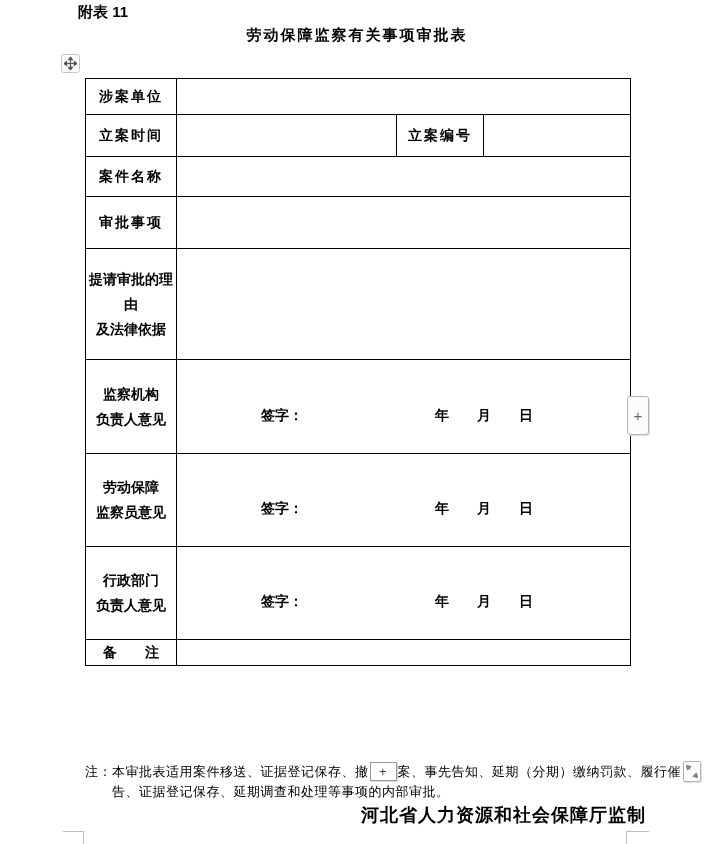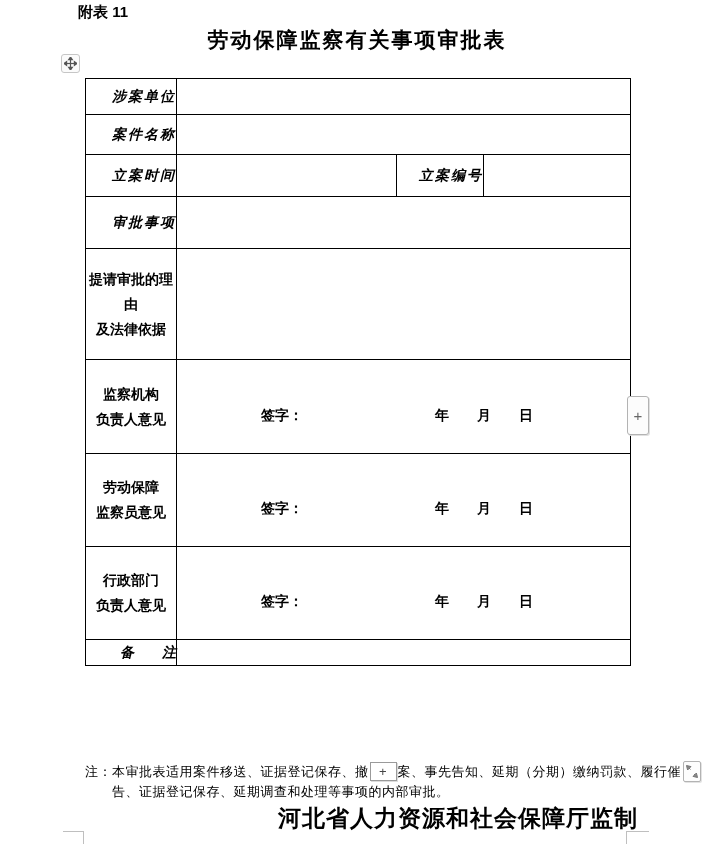--- a/index.html
+++ b/index.html
@@ -8,41 +8,41 @@
 
   .hei { font-family: "Liberation Sans", sans-serif; }
   .kai { font-family: "Liberation Serif", serif; }
 
   .doc-tag {
     position: absolute; left: 78px; top: 3px;
     font-size: 15px; font-weight: bold;
   }
   .doc-title {
     position: absolute; left: 85px; top: 26px; width: 544px;
-    text-align: center; font-size: 21px; font-weight: bold; letter-spacing: 2px;
+    text-align: center; font-size: 15px; font-weight: bold; letter-spacing: 2px;
   }
 
   
   .move-handle {
     position: absolute; left: 61px; top: 54px; width: 19px; height: 19px;
     border: 1px solid #c6c6c6; border-radius: 3px; background: #fbfbfb;
     display: flex; align-items: center; justify-content: center;
   }
 
   
   table.form {
     position: absolute; left: 85px; top: 78px; width: 545px;
     border-collapse: collapse; table-layout: fixed;
   }
   table.form td {
     border: 1px solid #000;
     font-size: 14px; font-weight: 600;
     vertical-align: middle;
   }
-  td.lbl { text-align: right; letter-spacing: 2px; font-style: italic; }
+  td.lbl { text-align: center; letter-spacing: 2px; }
   td.lbl2 { text-align: center; letter-spacing: 0; font-size: 12.5px; line-height: 25px; }
   td.fill { background: #fff; }
   td.signcell { position: relative; }
   .sign-line { position: absolute; left: 0; bottom: 28px; width: 100%; height: 18px; }
   .sign-label { position: absolute; left: 84px; font-size: 14px; font-weight: 600; }
   .sign-date  { position: absolute; left: 258px; font-size: 14px; font-weight: 600; }
 
   
   .side-add-btn {
     position: absolute; left: 627px; top: 396px; width: 22px; height: 39px;
@@ -66,22 +66,22 @@
     font-family: "Liberation Sans", sans-serif; flex: 0 0 auto;
     box-shadow: 1px 1px 0 #dcdcdc;
   }
   .resize-handle {
     display: inline-block; width: 18px; height: 21px; margin-left: 2px;
     border: 1px solid #b3b3b3; border-radius: 2px; background: #fdfdfd;
     flex: 0 0 auto; box-shadow: 1px 1px 0 #e3e3e3;
   }
 
   .footer-maker {
-    position: absolute; right: 72px; top: 803px;
-    font-size: 23px; font-weight: bold; letter-spacing: 1px;
+    position: absolute; right: 64px; top: 803px;
+    font-size: 18px; font-weight: bold; letter-spacing: 1px;
     font-family: "Liberation Sans", sans-serif;
   }
 
   
   .corner { position: absolute; }
   .corner .h { position: absolute; background: #bfbfbf; height: 1px; }
   .corner .v { position: absolute; background: #bfbfbf; width: 1px; }
 </style>
 </head>
 <body>
@@ -107,29 +107,29 @@
       <col style="width:91px">
       <col style="width:220px">
       <col style="width:87px">
       <col style="width:147px">
     </colgroup>
   <tbody>
       <tr style="height:36px">
     <td class="lbl">涉案单位</td>
     <td class="fill" colspan="3"></td>
   </tr>
-  <tr style="height:40px">
-    <td class="lbl">案件名称</td>
-    <td class="fill" colspan="3"></td>
-  </tr>
   <tr style="height:42px">
     <td class="lbl">立案时间</td>
     <td class="fill"></td>
     <td class="lbl">立案编号</td>
     <td class="fill"></td>
+  </tr>
+  <tr style="height:40px">
+    <td class="lbl">案件名称</td>
+    <td class="fill" colspan="3"></td>
   </tr>
   <tr style="height:52px">
     <td class="lbl">审批事项</td>
     <td class="fill" colspan="3"></td>
   </tr>
   <tr style="height:111px">
     <td class="lbl2">
       <div>提请审批的理由</div>
       <div>及法律依据</div>
     </td>

